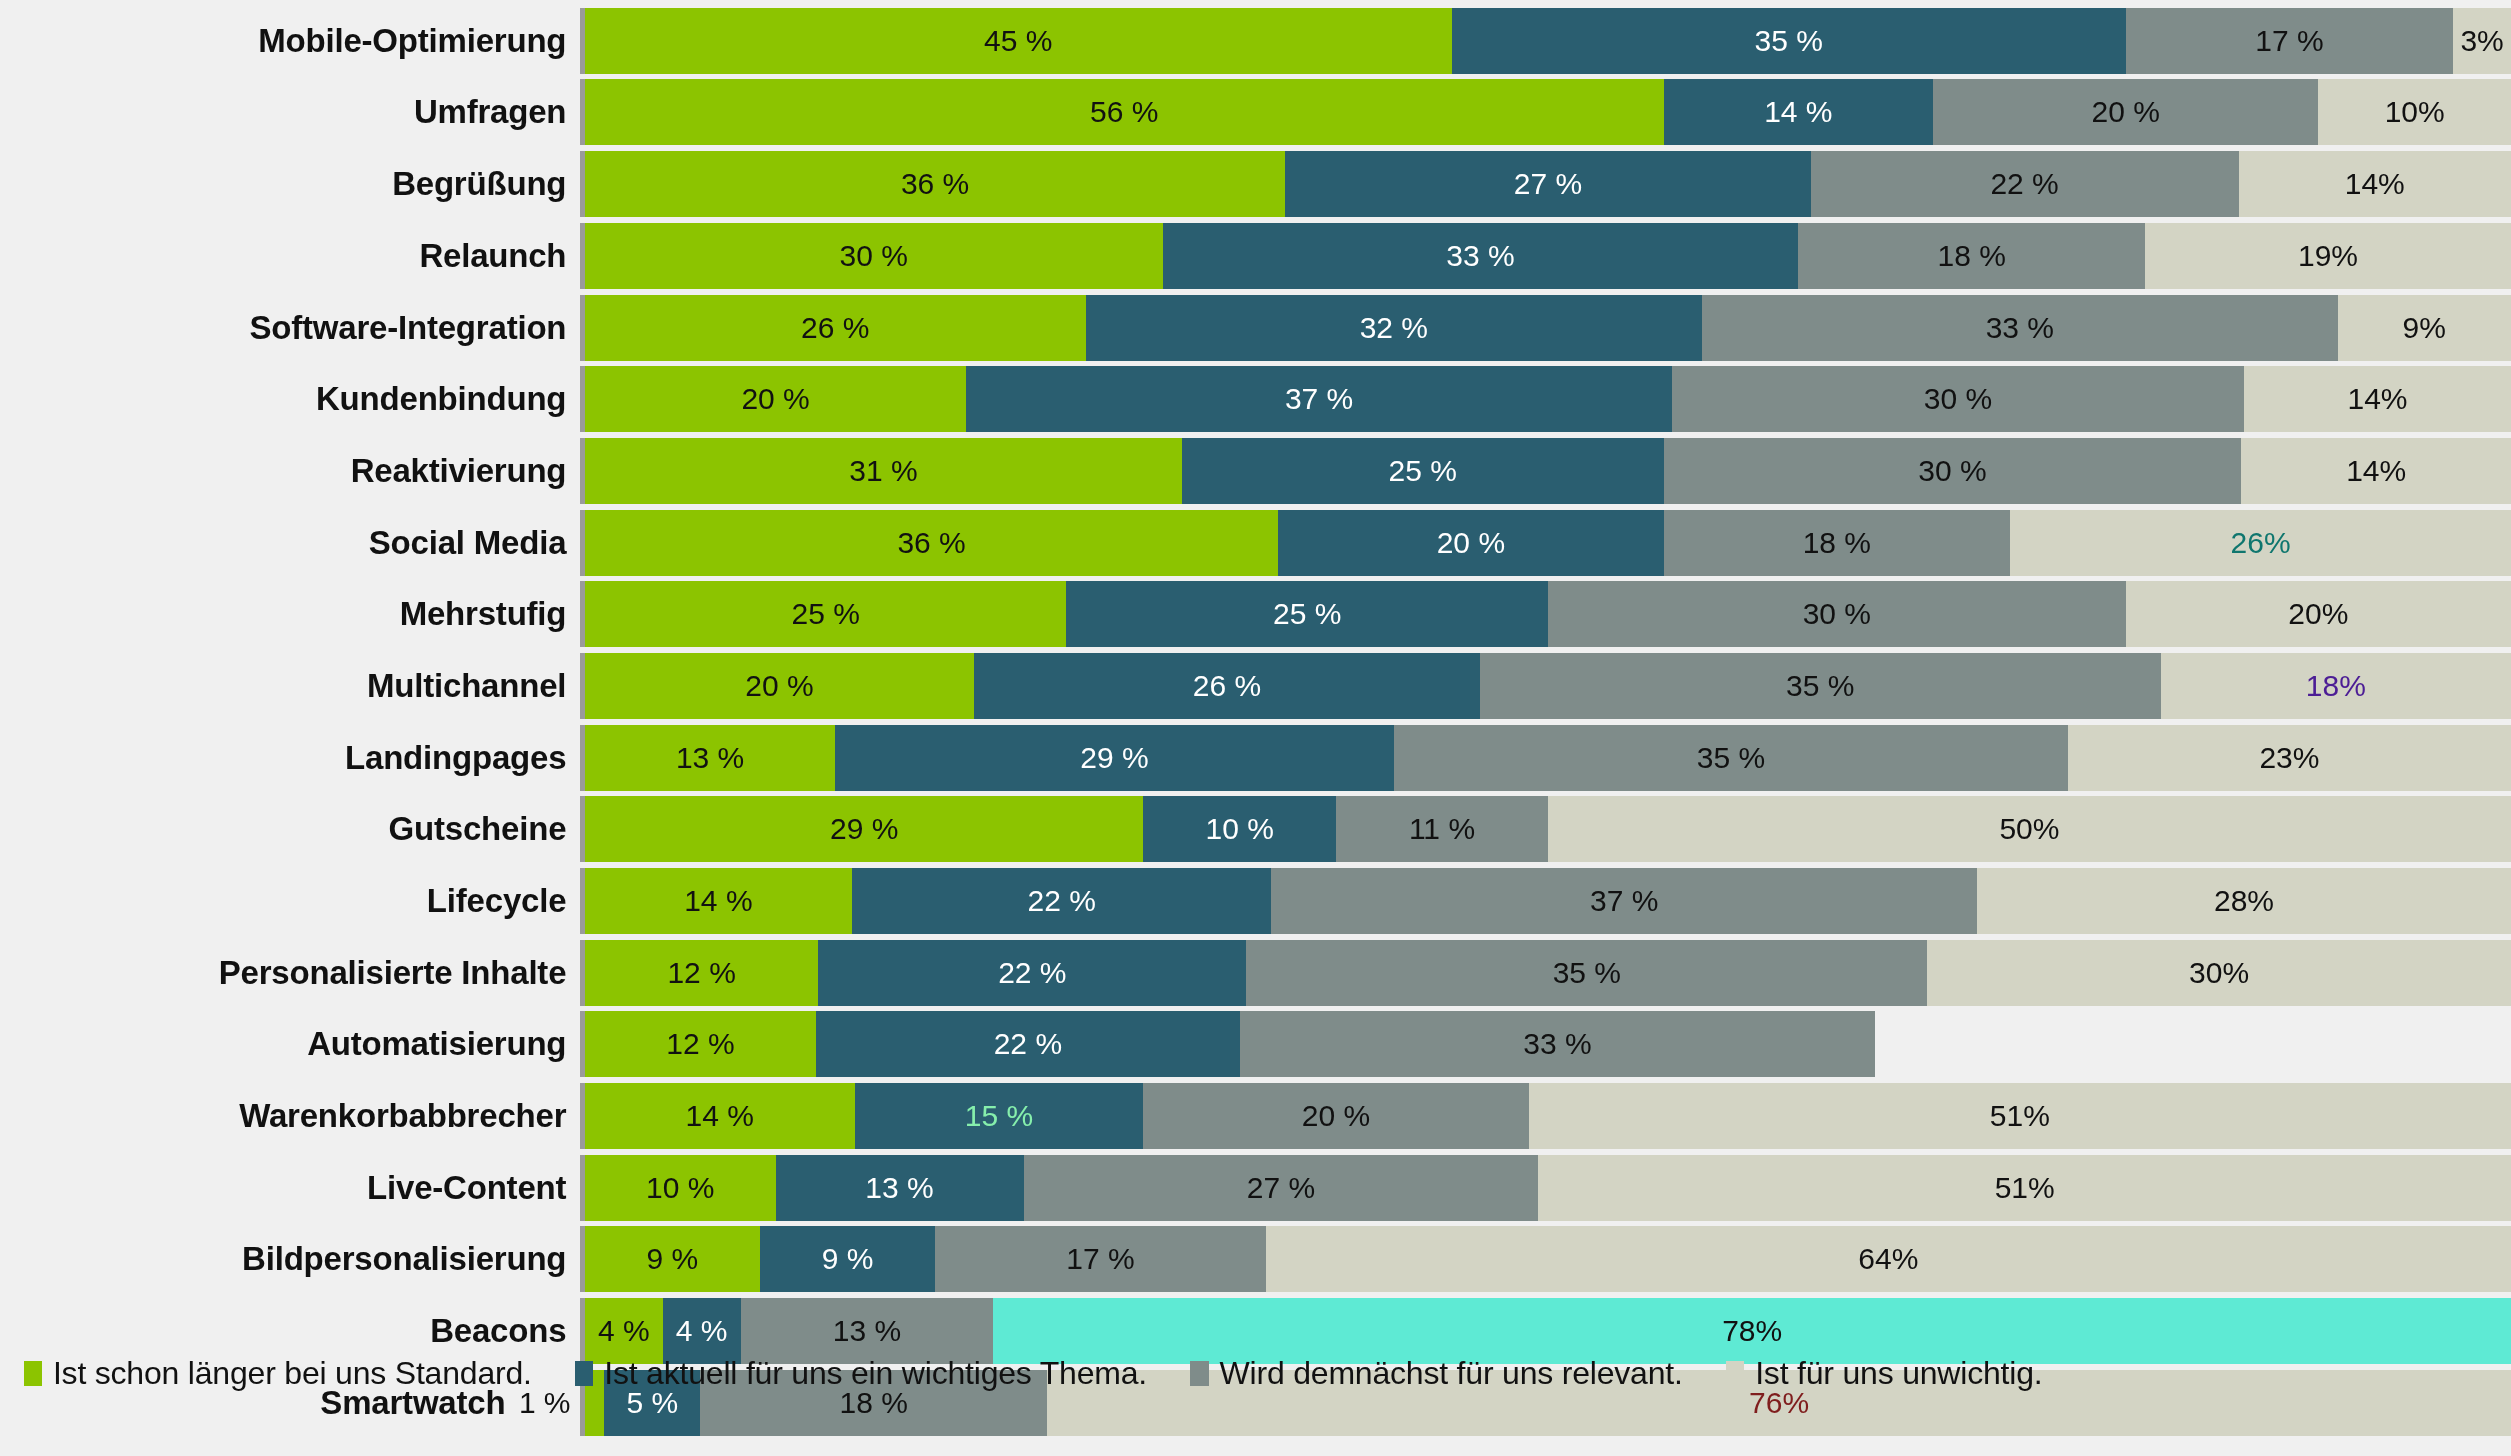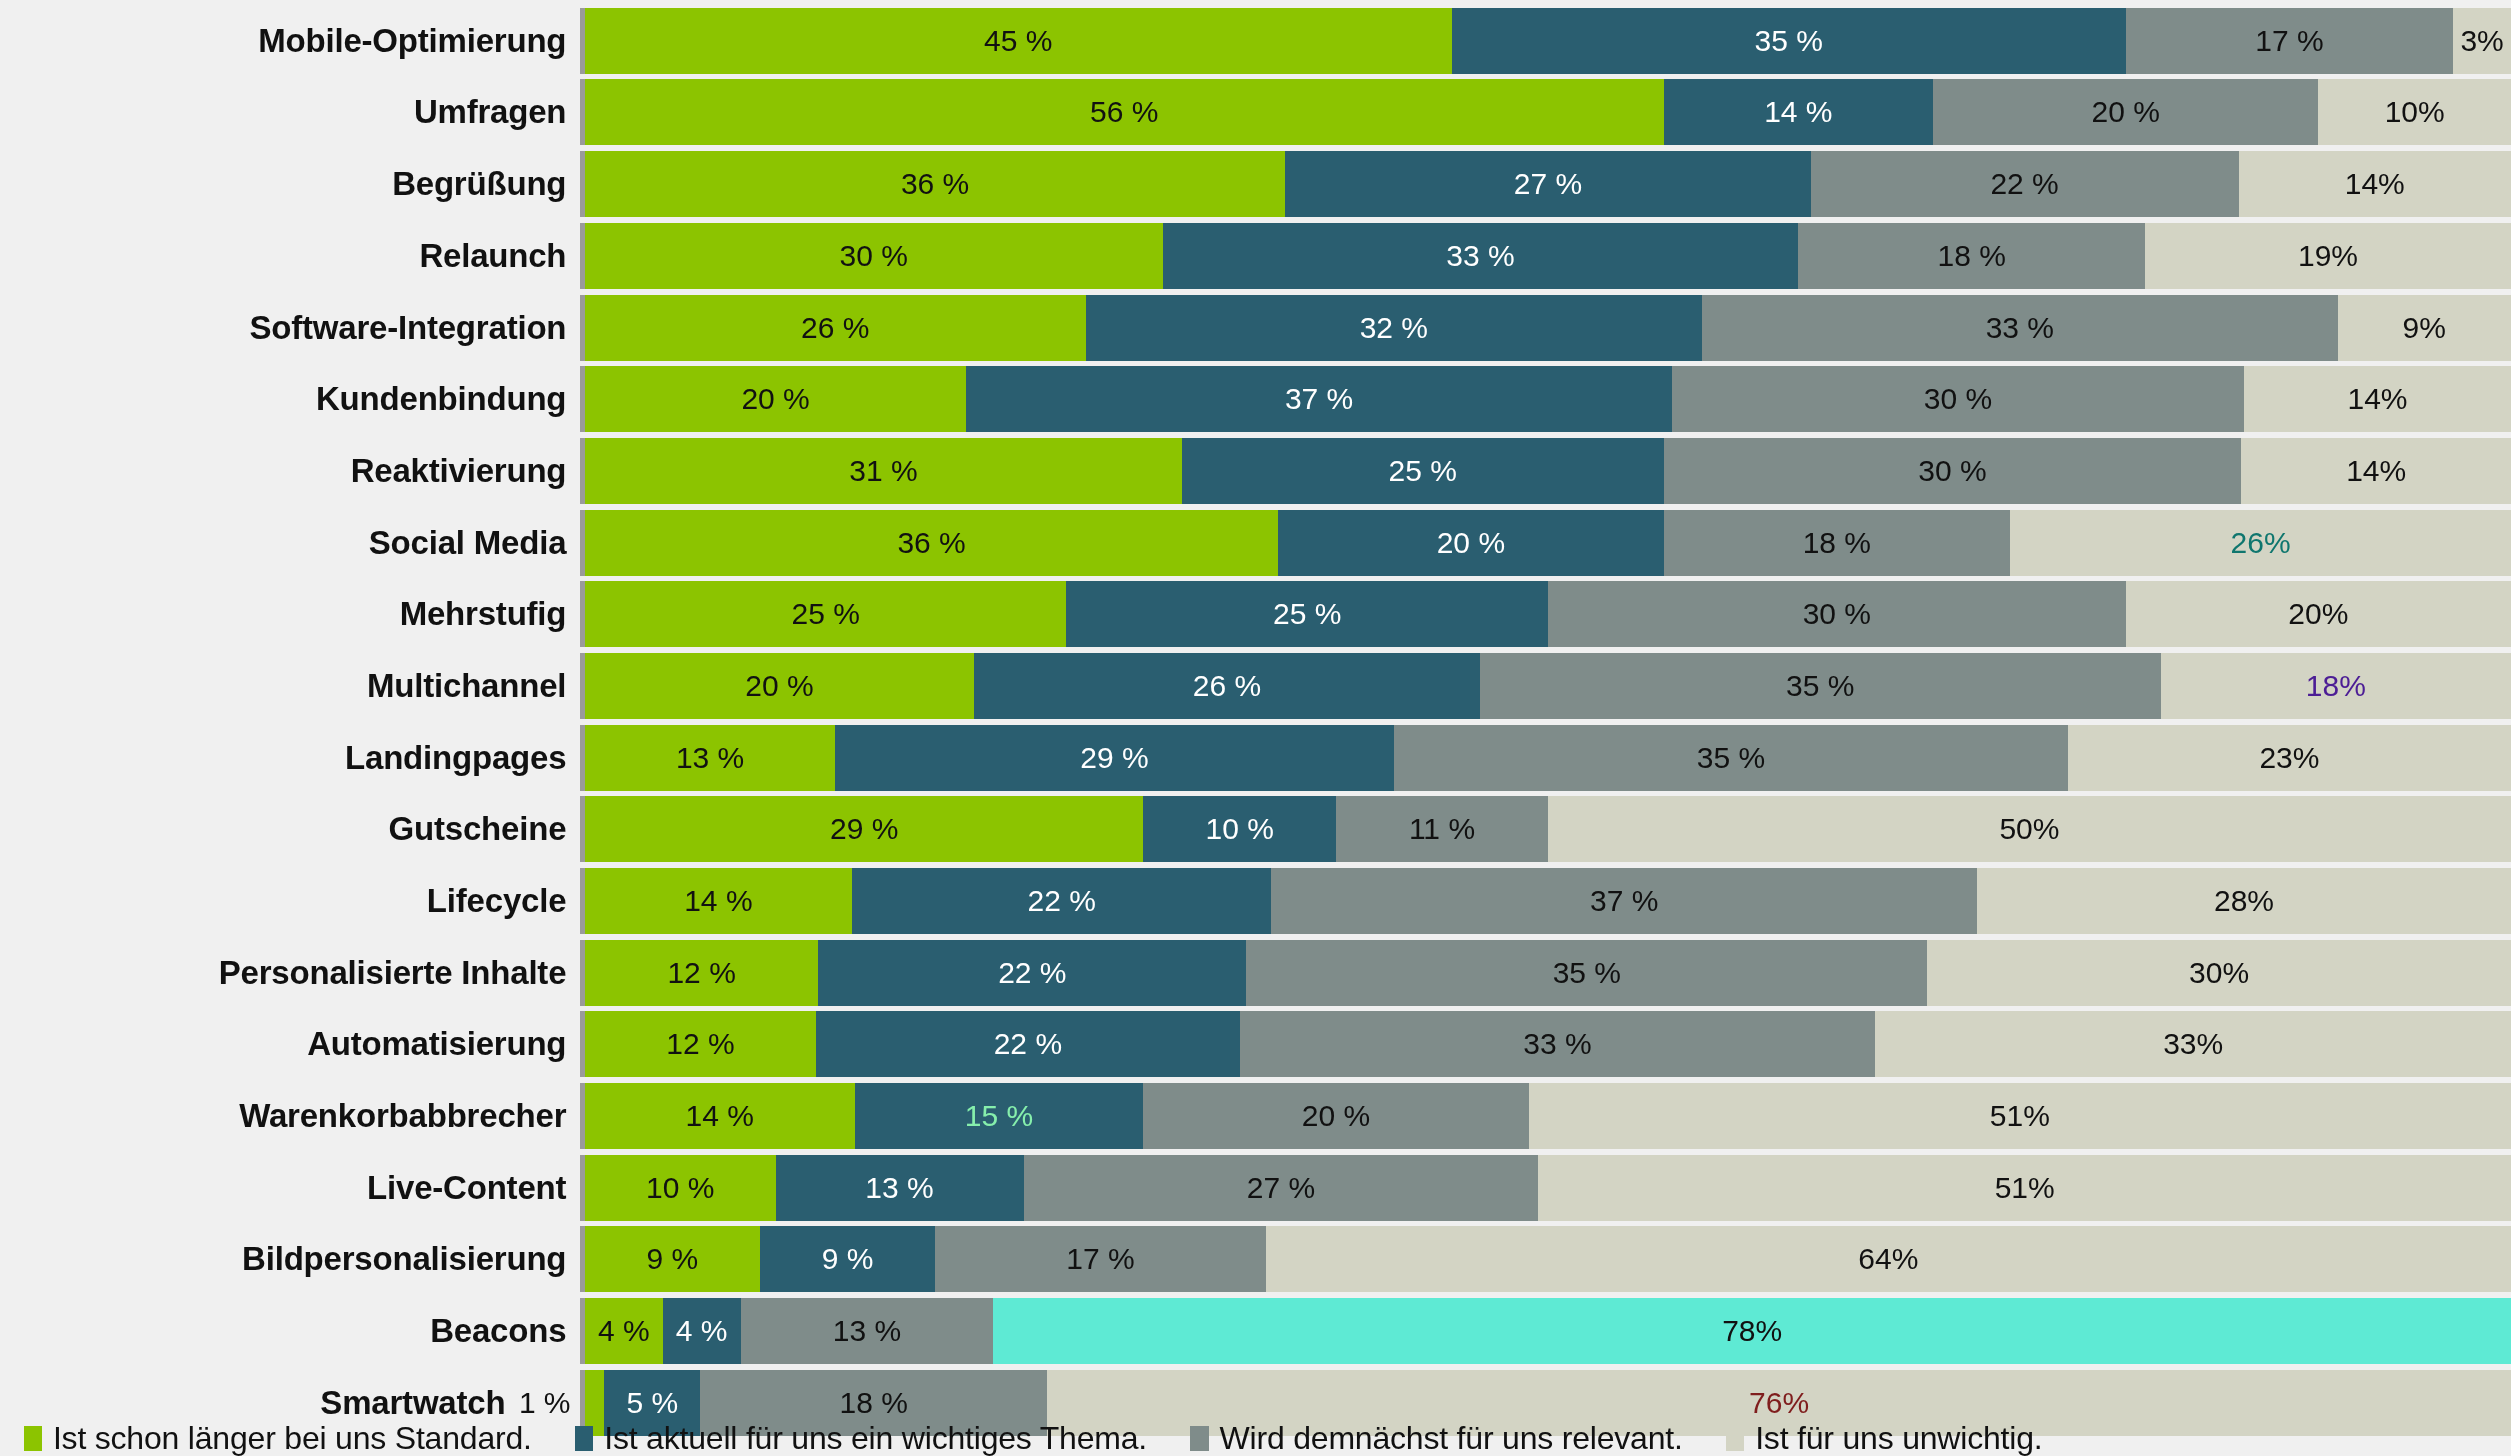--- a/index.html
+++ b/index.html
@@ -105,21 +105,21 @@
   }
 
   
   .legend {
     position: absolute;
     left: 0;
     bottom: 0;
     width: 2066px;
     height: 102px;
     display: flex;
-    align-items: flex-end;
+    align-items: flex-start;
     justify-content: space-between;
     padding: 0 23.5px 0 23.5px;
     box-sizing: border-box;
   }
   .legend-item {
     display: flex;
     align-items: center;
     white-space: nowrap;
   }
   .legend-swatch {
@@ -442,23 +442,20 @@
           <div class="axis-line"></div>
           <div class="bar-track">
             <div class="seg" style="background: rgb(140, 196, 0); color: rgb(17, 17, 17); flex: 0 0 12%; width: 12%;">
               <span class="seg-label">12 %</span>
             </div>
             <div class="seg" style="background: rgb(42, 94, 112); color: rgb(255, 255, 255); flex: 0 0 22%; width: 22%;">
               <span class="seg-label">22 %</span>
             </div>
             <div class="seg" style="background: rgb(127, 140, 138); color: rgb(17, 17, 17); flex: 0 0 33%; width: 33%;">
               <span class="seg-label">33 %</span>
-            </div>
-            <div class="seg" style="background: rgb(211, 212, 196); color: rgb(17, 17, 17); flex: 0 0 33%; width: 33%;">
-              <span class="seg-label">33%</span>
             </div>
           </div>
         </div>
         <div class="row-gap"></div>
         <div class="bar-row">
           <div class="cat-label">
             <span>Warenkorbabbrecher</span>
           </div>
           <div class="axis-line"></div>
           <div class="bar-track">

